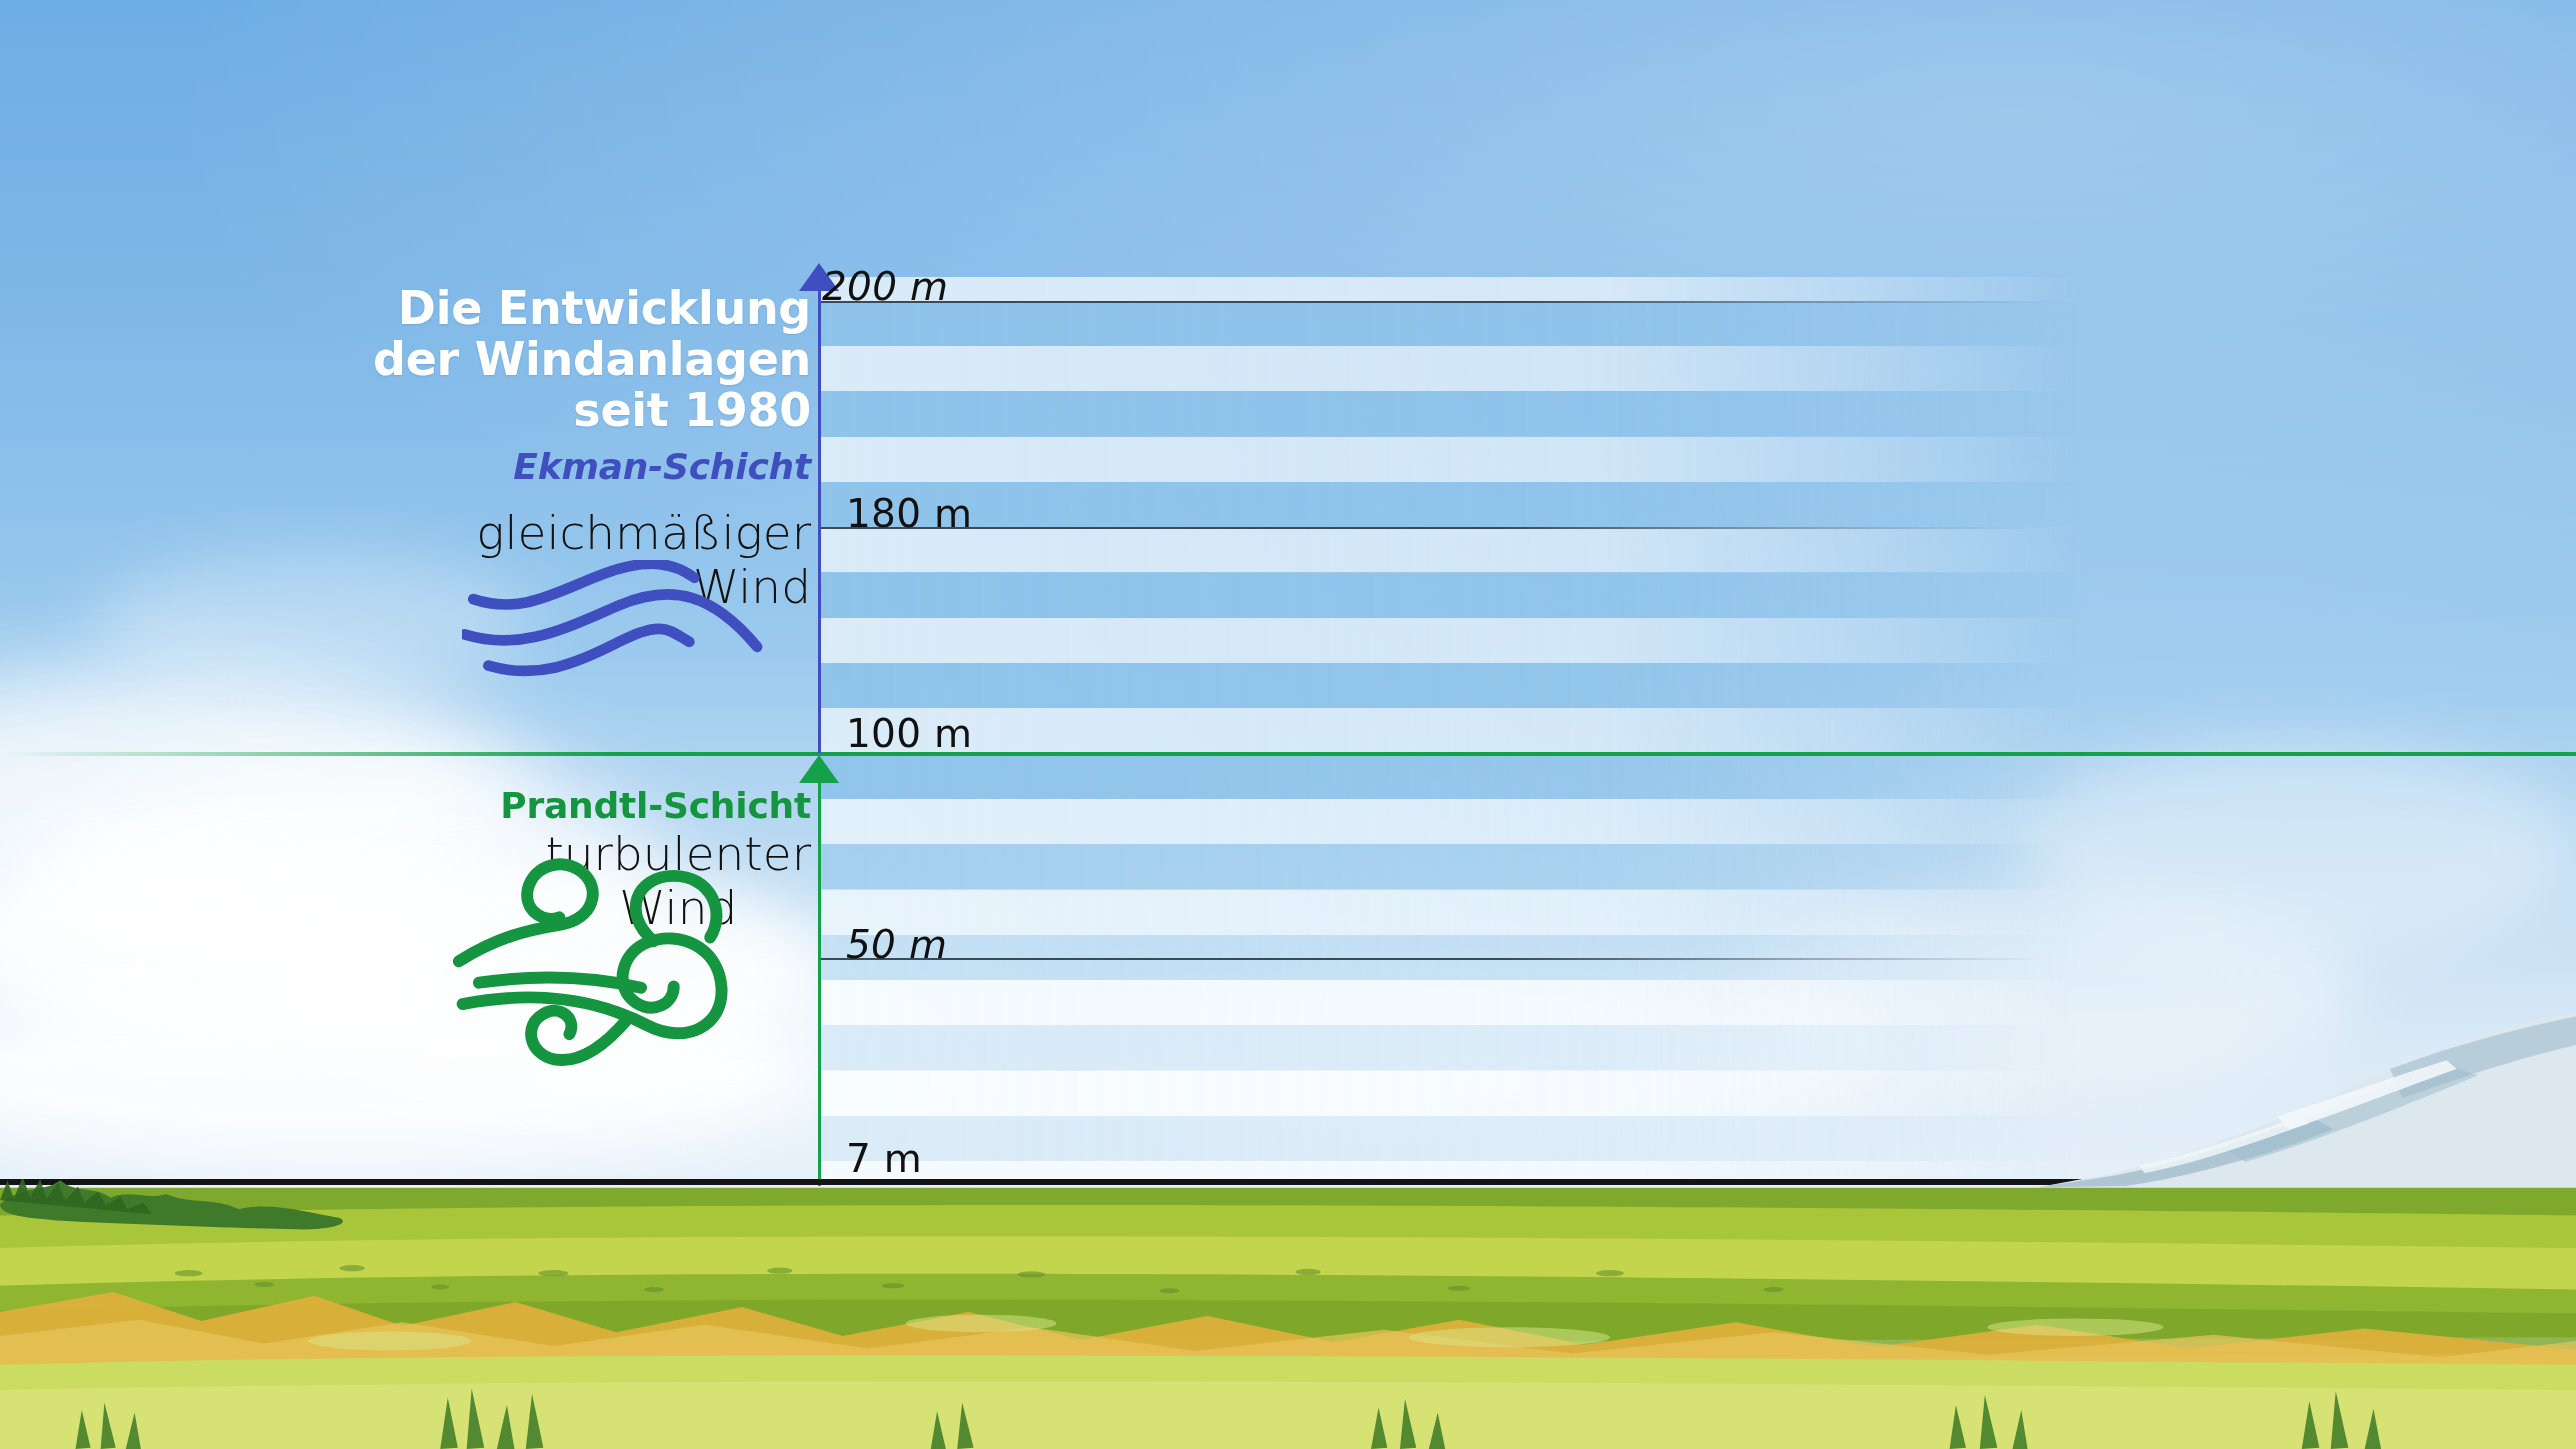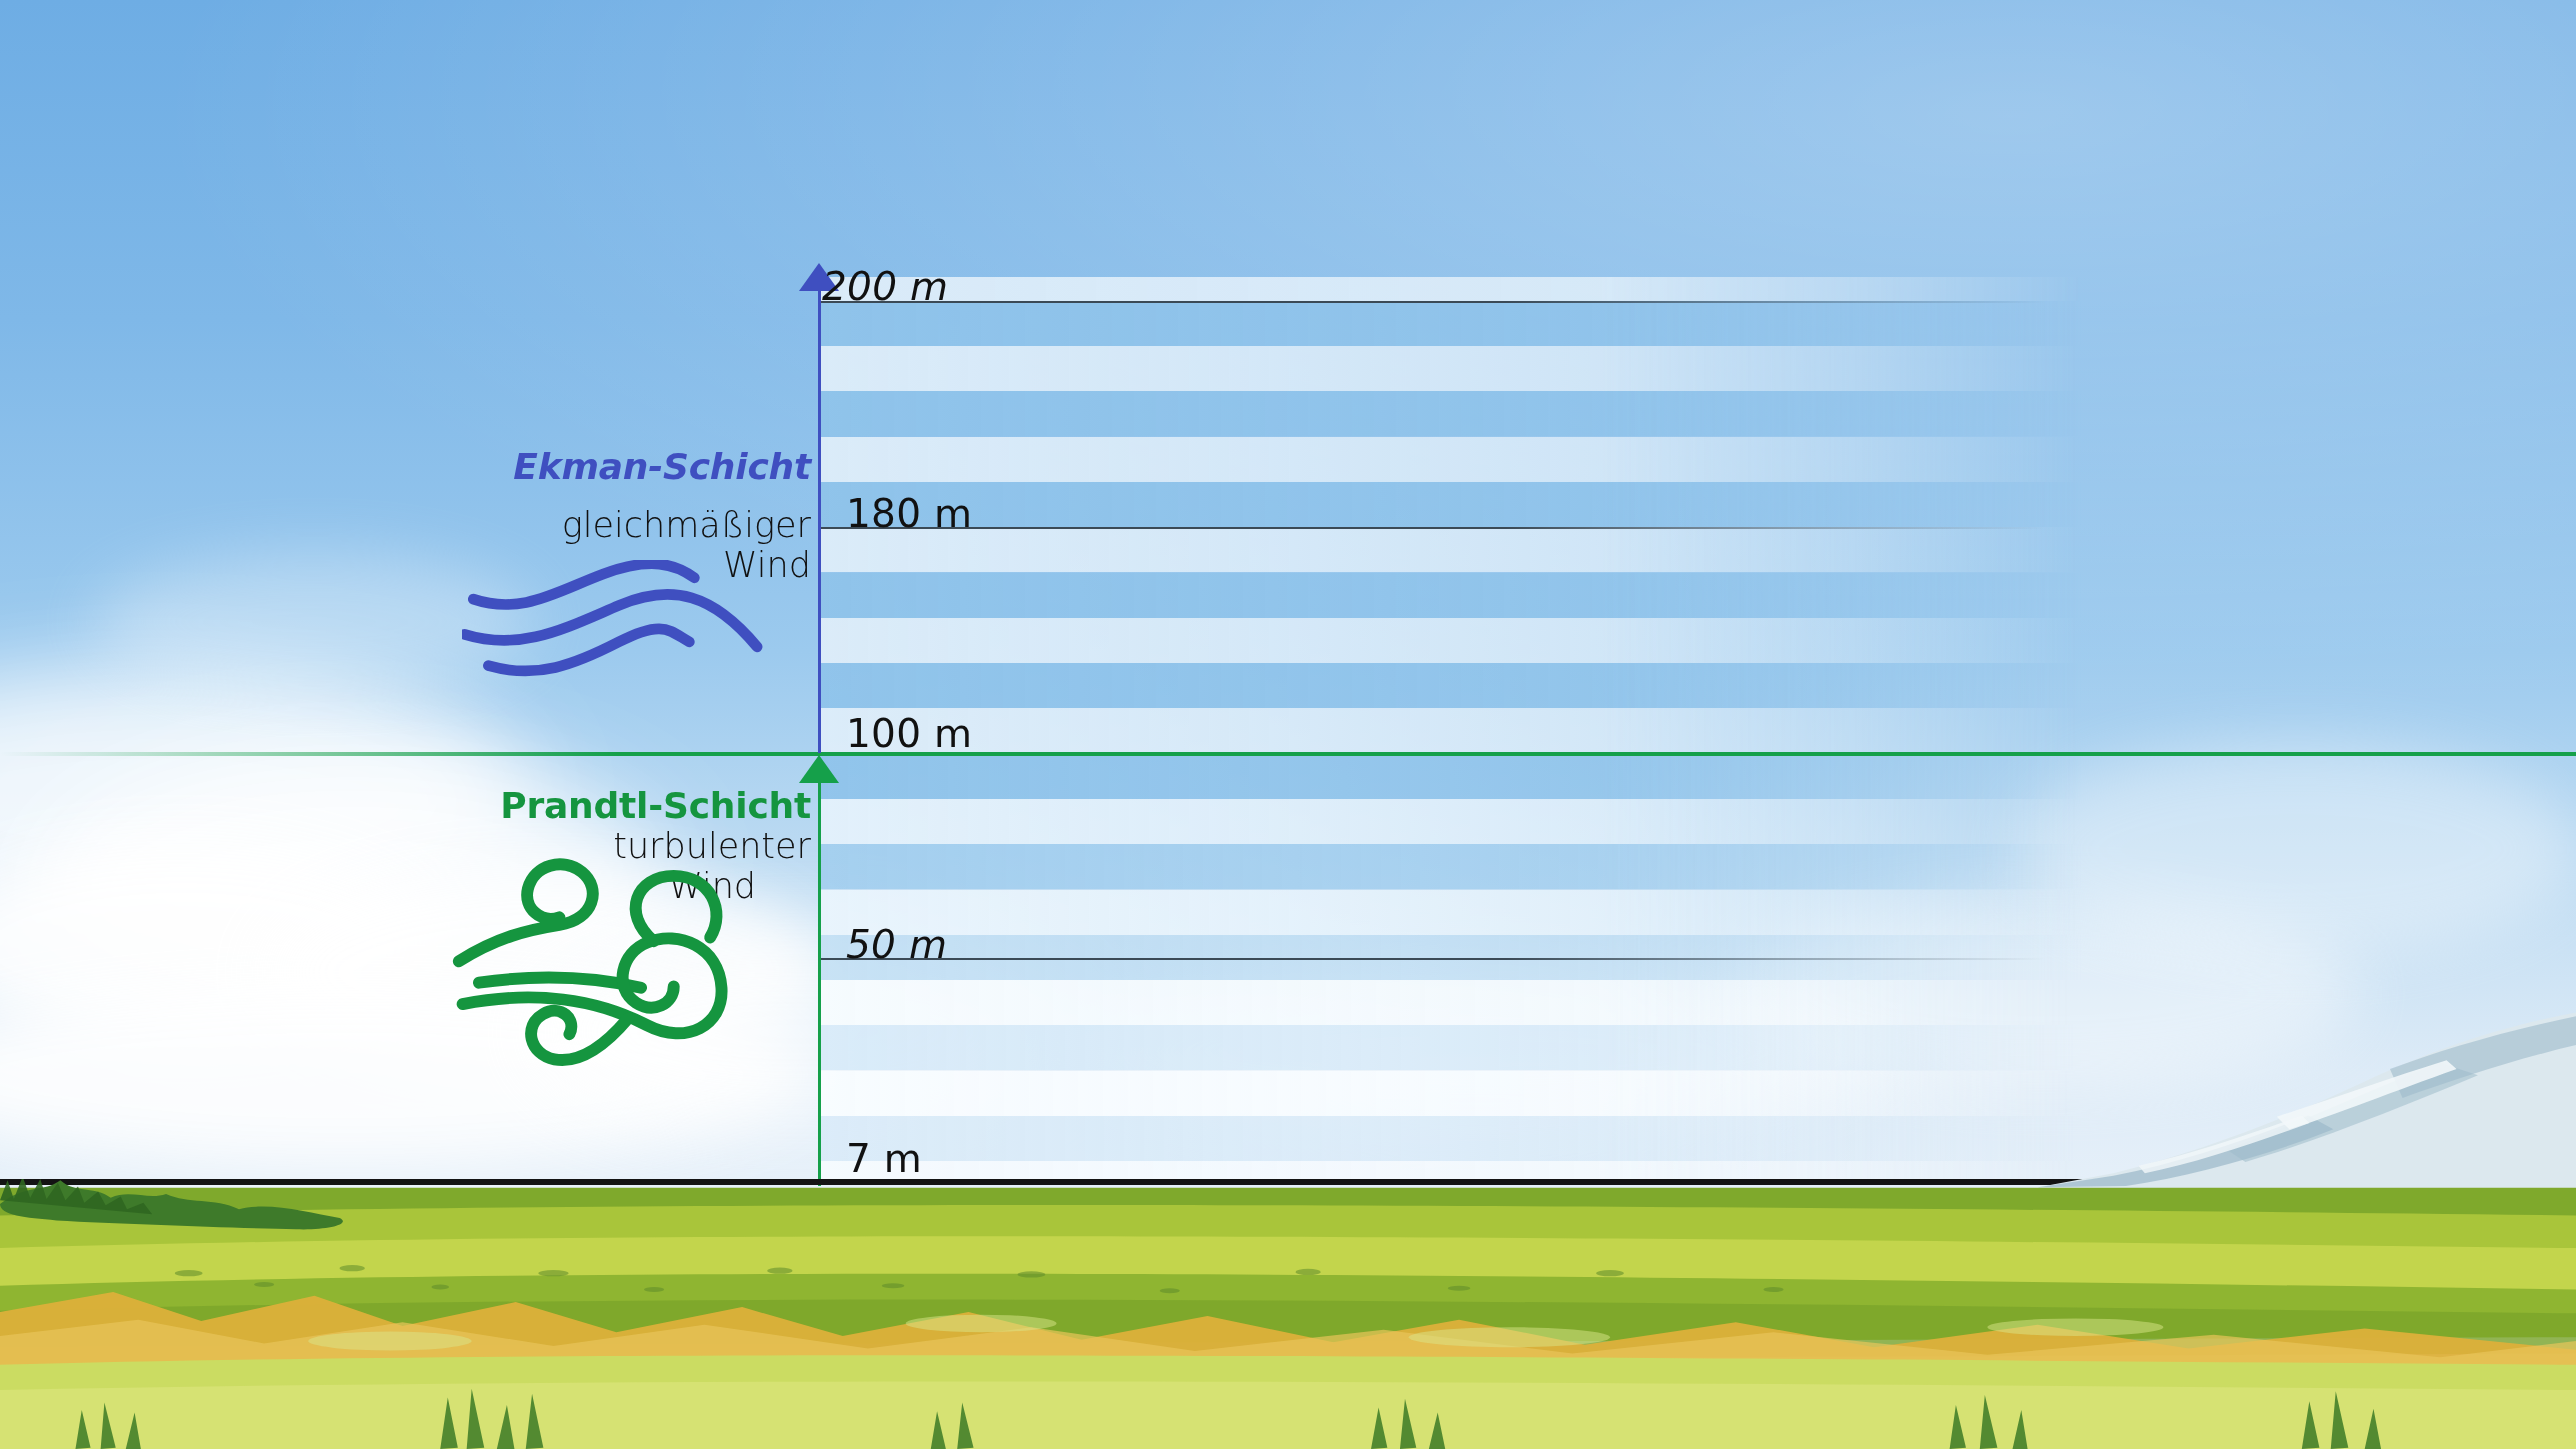--- a/index.html
+++ b/index.html
@@ -44,21 +44,21 @@
   
   .tick{position:absolute;color:#111;font-size:39px;font-weight:400;letter-spacing:0.3px;
     font-family:"DejaVu Sans",sans-serif;white-space:nowrap;}
 
   
   #title{position:absolute;right:1765px;text-align:right;color:#fff;font-weight:bold;
     font-size:46px;line-height:1.11;letter-spacing:-0.3px;font-family:"DejaVu Sans",sans-serif;
     text-shadow:0 0.6px 1.9px rgba(60,110,160,.25);}
   .layer-head{position:absolute;text-align:right;font-weight:bold;font-size:36px;
     letter-spacing:-0.2px;font-family:"DejaVu Sans",sans-serif;white-space:nowrap;}
-  .layer-sub{position:absolute;text-align:right;color:#111;font-size:35px;line-height:1.14;
+  .layer-sub{position:absolute;text-align:right;color:#111;font-size:47px;line-height:1.14;
     font-family:"DejaVu Sans",sans-serif;font-weight:300;margin-left:20px;}
 
   
   #ground{position:absolute;left:0;bottom:0;width:2576px;height:270px;overflow:hidden;}
   #ground-line{position:absolute;left:0;width:2576px;height:6.3px;background:#141414;}
   svg{display:block;}
 </style>
 </head>
 <body>
 
@@ -118,20 +118,25 @@
 
   <div class="axis-line axis-prandtl" style="left:818px;top:780px;height:406px;"></div>
   <div class="arrow arrow-prandtl" style="left:799px;top:755px;"></div>
 
   <div class="tick" style="left:822px;top:264px;font-style:italic;">200 m</div>
   <div class="tick" style="left:846px;top:491px;">180 m</div>
   <div class="tick" style="left:846px;top:711px;">100 m</div>
   <div class="tick" style="left:846px;top:922px;font-style:italic;">50 m</div>
   <div class="tick" style="left:846px;top:1136px;">7 m</div>
 
+  <div id="title" style="top:283px;">
+    <div>Die Entwicklung</div>
+    <div>der Windanlagen</div>
+    <div>seit 1980</div>
+  </div>
 
   <div class="layer-head" style="right:1765px;top:446px;color:#3F4FC0;font-style:italic;">Ekman-Schicht</div>
   <div class="layer-sub" style="right:1765px;top:506px;">
     <div>gleichmäßiger</div>
     <div>Wind</div>
   </div>
 
   <svg style="position:absolute;left:462px;top:560px;" width="314" height="126" viewBox="0 0 500 200">
     <g fill="none" stroke="#3F4FC0" stroke-width="17" stroke-linecap="round">
       <path d="M18 62 C 95 88, 150 50, 225 22 S 340 6, 370 28"></path>

